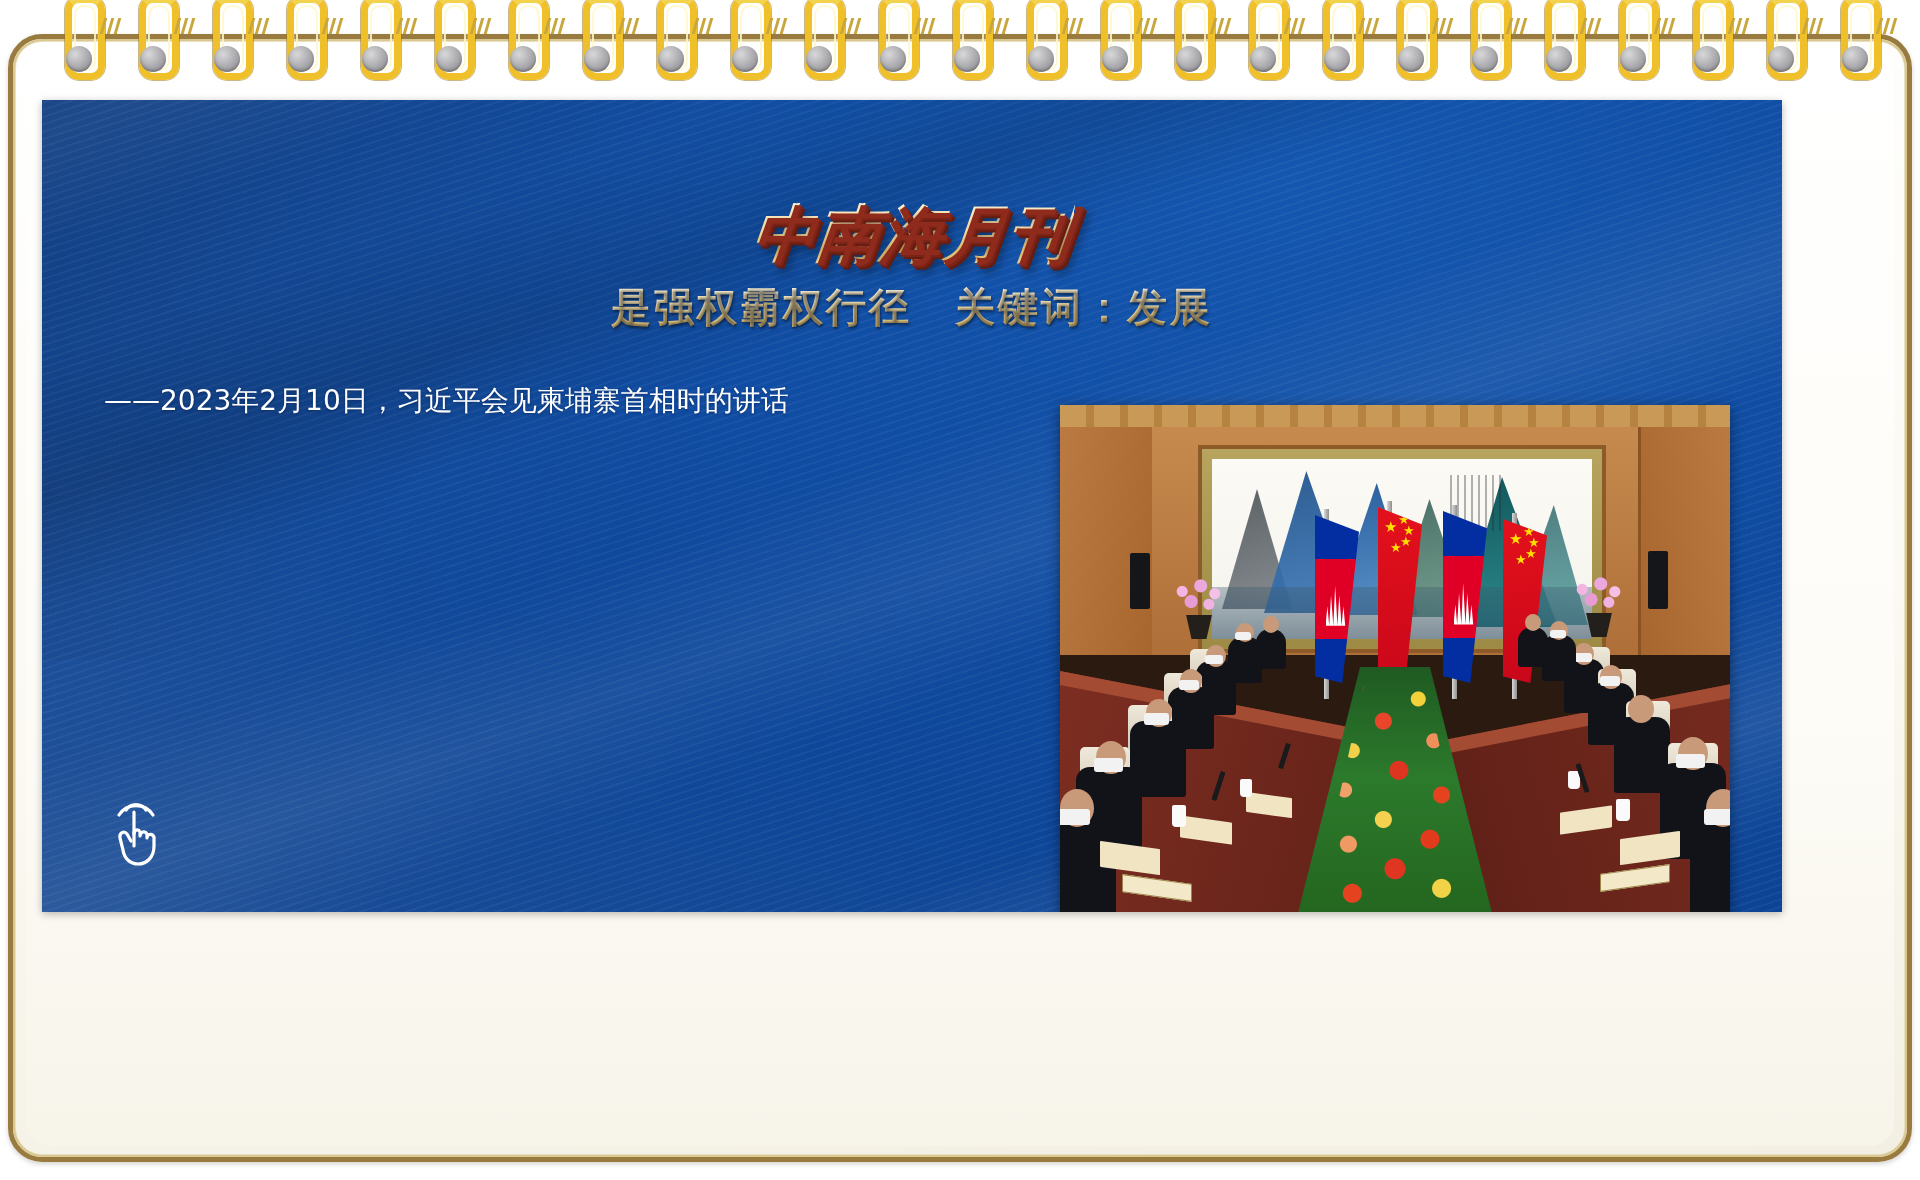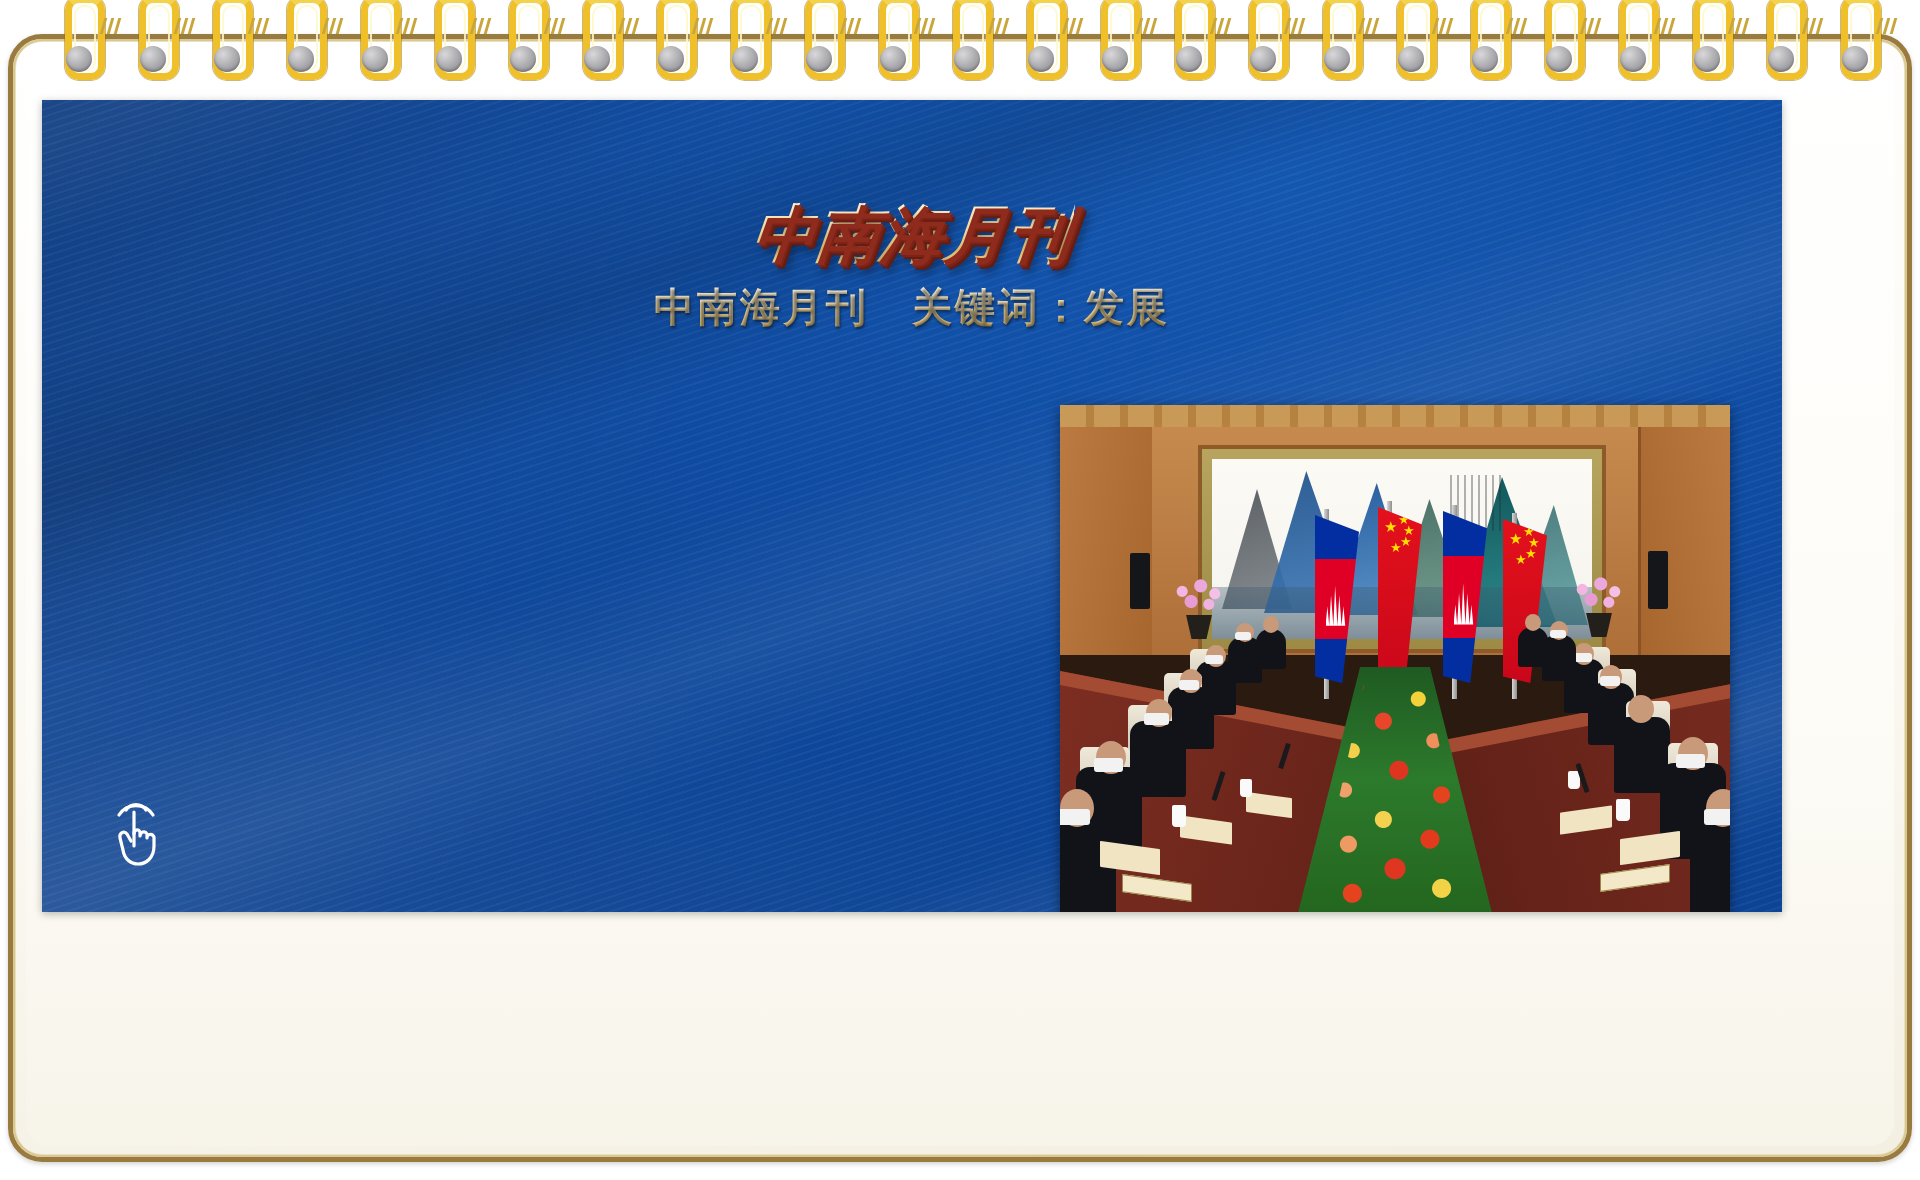--- a/index.html
+++ b/index.html
@@ -526,24 +526,25 @@
     <div class="tex-corner"></div>
     <div class="tex-stripes"></div>
     <div class="tex-sweep"></div>
     <div class="tex-bottom"></div>
 
     <div id="title-wrap">
       <span id="magazine-title">中南海月刊</span>
     </div>
 
     <div id="subtitle-wrap">
-      <span id="subtitle">中南海月刊　关键词：发展</span>
+      <span id="subtitle">是强权霸权行径　关键词：发展</span>
     </div>
 
     <div id="quote-block">
+      <div id="attribution">——2023年2月10日，习近平会见柬埔寨首相时的讲话</div>
     </div>
 
     <div id="photo" title="习近平会见柬埔寨首相会谈现场">
       <div class="ph wall"></div>
       <div class="ph wall-panel-l"></div>
       <div class="ph wall-mid"></div>
       <div class="ph wall-panel-r"></div>
       <div class="ph wall-top-band"></div>
 
       <div class="ph paint-frame"></div>

